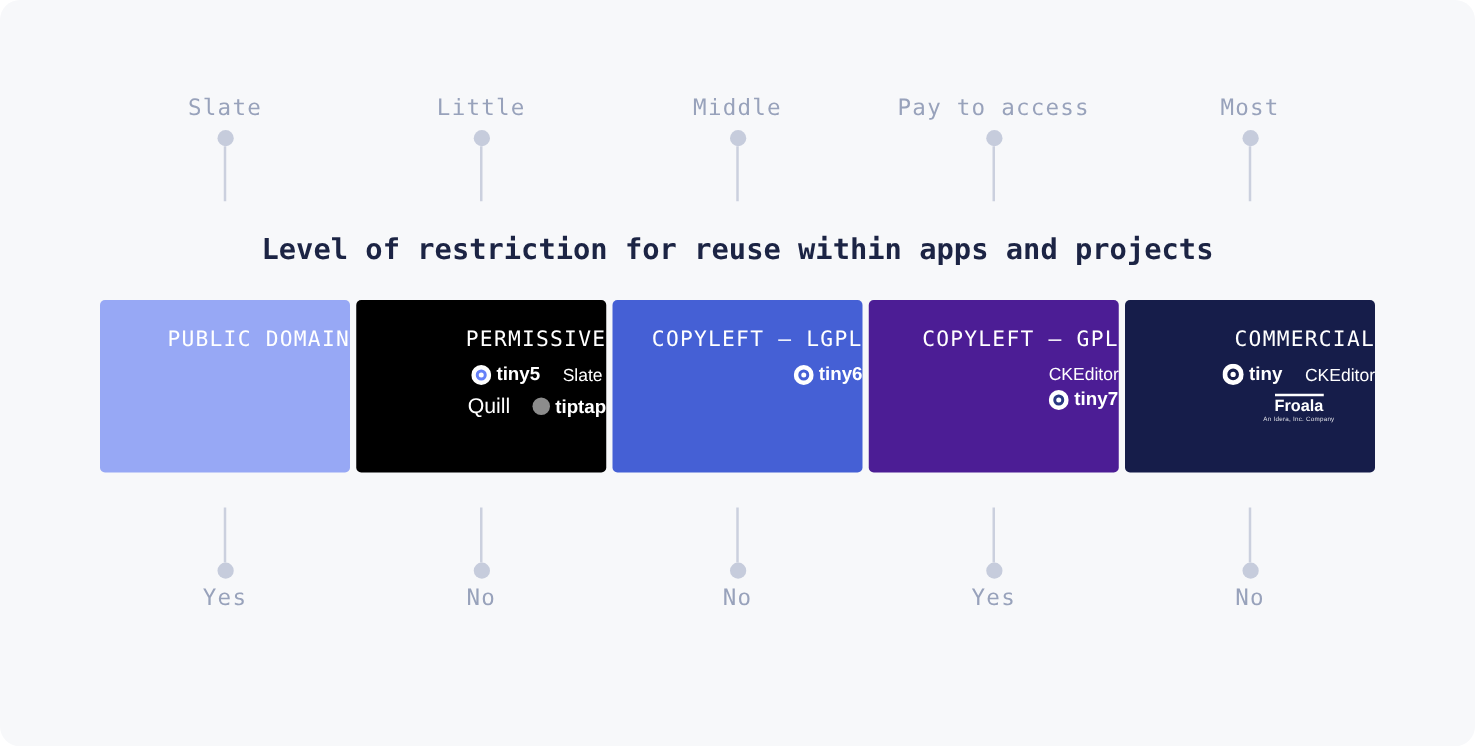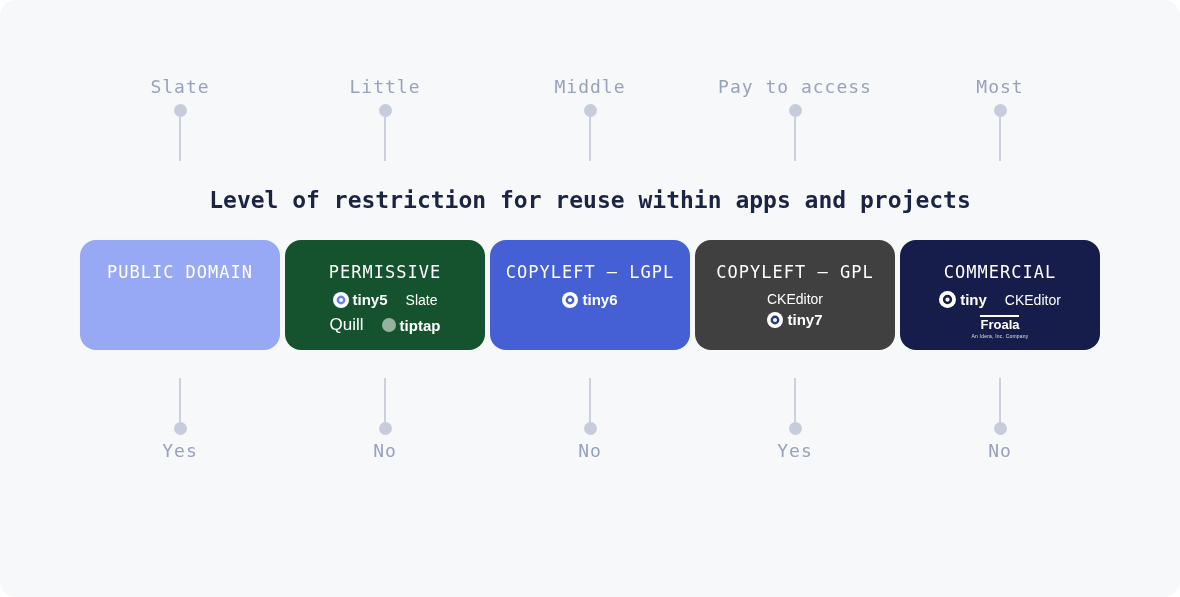--- a/index.html
+++ b/index.html
@@ -38,23 +38,23 @@
     margin: 0; text-align: center; width: 100%;
     font-size: 23px; line-height: 28px; font-weight: bold;
     color: #1c2444; letter-spacing: 0;
   }
   .heading.first  { margin-top: 25px; }
   .heading.second { margin-top: 29px; }
 
   
   .cards { margin-top: 26px; }
   .card {
-    height: 110px; box-sizing: border-box;
-    border-radius: 16px;
-    display: flex; flex-direction: column; align-items: center;
+    height: 138px; box-sizing: border-box;
+    border-radius: 4px;
+    display: flex; flex-direction: column; align-items: flex-end;
     padding-top: 22px;
     color: #ffffff;
   }
   .card-title { font-size: 17px; line-height: 20px; letter-spacing: 1px; white-space: nowrap; }
 
   .card-logos {
     margin-top: 9px;
     display: flex; flex-direction: column; align-items: center; row-gap: 7px;
     font-family: "Liberation Sans", sans-serif;
   }
@@ -111,21 +111,21 @@
   </div>
 
   <h1 class="heading first">Level of restriction for reuse within apps and projects</h1>
 
   <div class="grid cards">
 
     <div class="card" style="background-color: rgb(151, 168, 245);">
       <div class="card-title">PUBLIC DOMAIN</div>
     </div>
 
-    <div class="card" style="background-color: #14532d;">
+    <div class="card" style="background-color: #000000;">
       <div class="card-title">PERMISSIVE</div>
       <div class="card-logos">
         <div class="logo-row">
           <span class="logo">
             <span class="tiny-icon" style="color: rgb(102, 129, 248);">
               <svg viewBox="0 0 20 20">
                   <circle cx="10" cy="10" r="10" fill="#ffffff"></circle>
                   <path fill="currentColor" fill-rule="evenodd" d="M10 4.5a5.5 5.5 0 1 0 0 11 5.5 5.5 0 0 0 0-11zm0 3a2.5 2.5 0 1 1 0 5 2.5 2.5 0 0 1 0-5z"></path>
                 </svg>
             </span>
@@ -157,21 +157,21 @@
                   <circle cx="10" cy="10" r="10" fill="#ffffff"></circle>
                   <path fill="currentColor" fill-rule="evenodd" d="M10 4.5a5.5 5.5 0 1 0 0 11 5.5 5.5 0 0 0 0-11zm0 3a2.5 2.5 0 1 1 0 5 2.5 2.5 0 0 1 0-5z"></path>
                 </svg>
             </span>
             <span class="word-bold">tiny6</span>
           </span>
         </div>
       </div>
     </div>
 
-    <div class="card" style="background-color: #404040;">
+    <div class="card" style="background-color: #4c1d95;">
       <div class="card-title">COPYLEFT — GPL</div>
       <div class="card-logos">
         <div class="logo-row">
           <span class="logo">
             <span class="word-regular">CKEditor</span>
           </span>
         </div>
         <div class="logo-row" style="margin-top:-3px;">
           <span class="logo">
             <span class="tiny-icon" style="color: rgb(41, 56, 131);">

